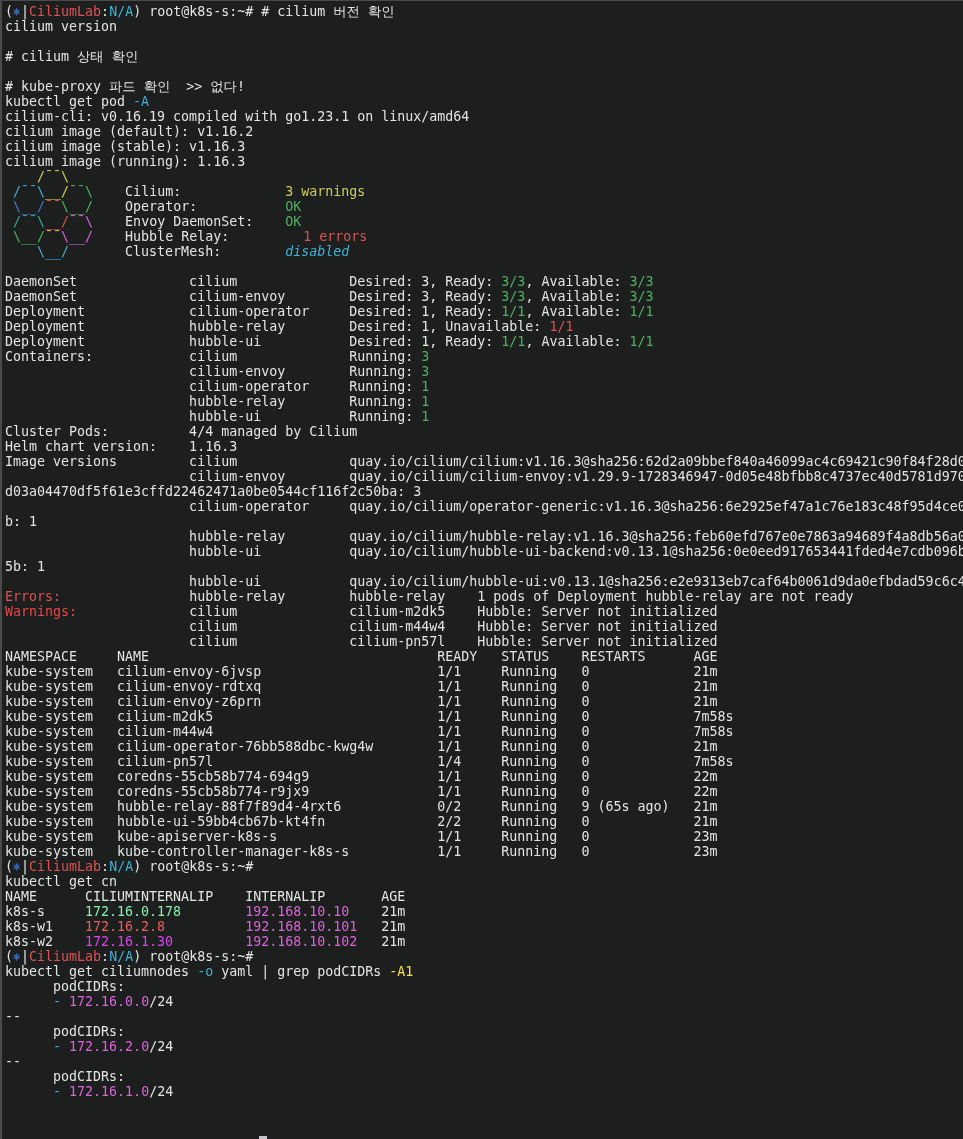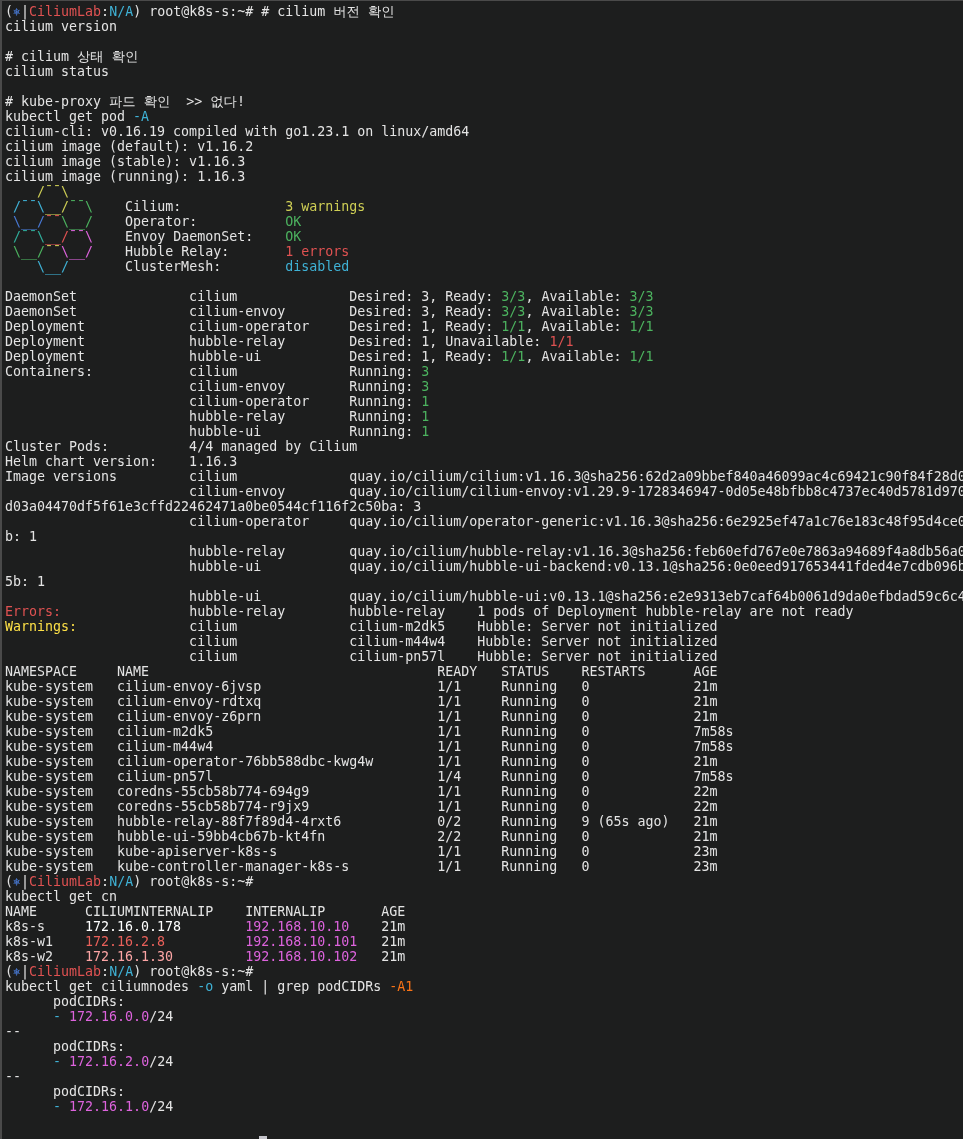--- a/index.html
+++ b/index.html
@@ -25,40 +25,39 @@
 
 <div class="terminal">
   <div>
       <div>
         <div class="line"><span>(</span><span style="color: rgb(72, 121, 212);">⎈</span><span>|</span><span style="color: rgb(224, 82, 82);">CiliumLab</span><span>:</span><span style="color: rgb(63, 178, 214);">N/A</span><span>) root@k8s-s:~# # cilium 버전 확인</span></div>
         <div class="line"><span>cilium version</span></div>
         <div class="line"></div>
       </div>
       <div>
         <div class="line"><span># cilium 상태 확인</span></div>
-        <div class="line"><span>cilium status</span></div>
         <div class="line"></div>
       </div>
       <div>
         <div class="line"><span># kube-proxy 파드 확인  &gt;&gt; 없다!</span></div>
         <div class="line"><span>kubectl get pod </span><span style="color: rgb(63, 178, 214);">-A</span></div>
       </div>
       <div>
         <div class="line"><span>cilium-cli: v0.16.19 compiled with go1.23.1 on linux/amd64</span></div>
         <div class="line"><span>cilium image (default): v1.16.2</span></div>
         <div class="line"><span>cilium image (stable): v1.16.3</span></div>
         <div class="line"><span>cilium image (running): 1.16.3</span></div>
       </div>
       <div>
         <div class="line"><span style="color: rgb(207, 207, 85);">    /¯¯\</span></div>
         <div class="line"><span style="color: rgb(63, 178, 214);"> /¯¯\</span><span style="color: rgb(207, 207, 85);">__/</span><span style="color: rgb(76, 179, 95);">¯¯\</span><span>    Cilium:             </span><span style="color: rgb(207, 207, 85);">3 warnings</span></div>
         <div class="line"><span style="color: rgb(72, 121, 212);"> \__/</span><span style="color: rgb(224, 82, 82);">¯¯</span><span style="color: rgb(76, 179, 95);">\__/</span><span>    Operator:           </span><span style="color: rgb(76, 179, 95);">OK</span></div>
         <div class="line"><span style="color: rgb(47, 174, 155);"> /¯¯\</span><span style="color: rgb(224, 82, 82);">__/</span><span style="color: rgb(221, 99, 221);">¯¯\</span><span>    Envoy DaemonSet:    </span><span style="color: rgb(76, 179, 95);">OK</span></div>
-        <div class="line"><span style="color: rgb(76, 179, 95);"> \__/</span><span style="color: rgb(207, 207, 85);">¯¯</span><span style="color: rgb(221, 99, 221);">\__/</span><span>    Hubble Relay:       </span><span style="color: rgb(224, 82, 82);">1 errors</span></div>
-        <div class="line"><span style="color: rgb(63, 178, 214);">    \__/</span><span>       ClusterMesh:        </span><span style="color: rgb(63, 178, 214);">disabled</span></div>
+        <div class="line"><span style="color: rgb(76, 179, 95);"> \__/</span><span style="color: rgb(207, 207, 85);">¯¯</span><span style="color: rgb(221, 99, 221);">\__/</span><span>    Hubble Relay:       </span><span style="color: rgb(224, 82, 82); margin-left: 18px;">1 errors</span></div>
+        <div class="line"><span style="color: rgb(63, 178, 214);">    \__/</span><span>       ClusterMesh:        </span><span style="color: rgb(63, 178, 214); font-style: italic;">disabled</span></div>
         <div class="line"></div>
         <div class="line"><span>DaemonSet              cilium              Desired: 3, Ready: </span><span style="color: rgb(76, 179, 95);">3/3</span><span>, Available: </span><span style="color: rgb(76, 179, 95);">3/3</span></div>
         <div class="line"><span>DaemonSet              cilium-envoy        Desired: 3, Ready: </span><span style="color: rgb(76, 179, 95);">3/3</span><span>, Available: </span><span style="color: rgb(76, 179, 95);">3/3</span></div>
         <div class="line"><span>Deployment             cilium-operator     Desired: 1, Ready: </span><span style="color: rgb(76, 179, 95);">1/1</span><span>, Available: </span><span style="color: rgb(76, 179, 95);">1/1</span></div>
         <div class="line"><span>Deployment             hubble-relay        Desired: 1, Unavailable: </span><span style="color: rgb(224, 82, 82);">1/1</span></div>
         <div class="line"><span>Deployment             hubble-ui           Desired: 1, Ready: </span><span style="color: rgb(76, 179, 95);">1/1</span><span>, Available: </span><span style="color: rgb(76, 179, 95);">1/1</span></div>
         <div class="line"><span>Containers:            cilium              Running: </span><span style="color: rgb(76, 179, 95);">3</span></div>
         <div class="line"><span>                       cilium-envoy        Running: </span><span style="color: rgb(76, 179, 95);">3</span></div>
         <div class="line"><span>                       cilium-operator     Running: </span><span style="color: rgb(76, 179, 95);">1</span></div>
         <div class="line"><span>                       hubble-relay        Running: </span><span style="color: rgb(76, 179, 95);">1</span></div>
@@ -68,21 +67,21 @@
         <div class="line"><span>Image versions         cilium              quay.io/cilium/cilium:v1.16.3@sha256:62d2a09bbef840a46099ac4c69421c90f84f28d01</span></div>
         <div class="line"><span>                       cilium-envoy        quay.io/cilium/cilium-envoy:v1.29.9-1728346947-0d05e48bfbb8c4737ec40d5781d970a</span></div>
         <div class="line"><span>d03a04470df5f61e3cffd22462471a0be0544cf116f2c50ba: 3</span></div>
         <div class="line"><span>                       cilium-operator     quay.io/cilium/operator-generic:v1.16.3@sha256:6e2925ef47a1c76e183c48f95d4ce0c</span></div>
         <div class="line"><span>b: 1</span></div>
         <div class="line"><span>                       hubble-relay        quay.io/cilium/hubble-relay:v1.16.3@sha256:feb60efd767e0e7863a94689f4a8db56a0a</span></div>
         <div class="line"><span>                       hubble-ui           quay.io/cilium/hubble-ui-backend:v0.13.1@sha256:0e0eed917653441fded4e7cdb096b7</span></div>
         <div class="line"><span>5b: 1</span></div>
         <div class="line"><span>                       hubble-ui           quay.io/cilium/hubble-ui:v0.13.1@sha256:e2e9313eb7caf64b0061d9da0efbdad59c6c46</span></div>
         <div class="line"><span style="color: rgb(224, 82, 82);">Errors:</span><span>                hubble-relay        hubble-relay    1 pods of Deployment hubble-relay are not ready</span></div>
-        <div class="line"><span style="color: #fde047; margin-top: 20px;">Warnings:</span><span>              cilium              cilium-m2dk5    Hubble: Server not initialized</span></div>
+        <div class="line"><span style="color: #ef4444; margin-top: 20px;">Warnings:</span><span>              cilium              cilium-m2dk5    Hubble: Server not initialized</span></div>
         <div class="line"><span>                       cilium              cilium-m44w4    Hubble: Server not initialized</span></div>
         <div class="line"><span>                       cilium              cilium-pn57l    Hubble: Server not initialized</span></div>
       </div>
       <div>
         <div class="line"><span>NAMESPACE     NAME                                    READY   STATUS    RESTARTS      AGE</span></div>
         <div class="line"><span>kube-system   cilium-envoy-6jvsp                      1/1     Running   0             21m</span></div>
         <div class="line"><span>kube-system   cilium-envoy-rdtxq                      1/1     Running   0             21m</span></div>
         <div class="line"><span>kube-system   cilium-envoy-z6prn                      1/1     Running   0             21m</span></div>
         <div class="line"><span>kube-system   cilium-m2dk5                            1/1     Running   0             7m58s</span></div>
         <div class="line"><span>kube-system   cilium-m44w4                            1/1     Running   0             7m58s</span></div>
@@ -92,27 +91,27 @@
         <div class="line"><span>kube-system   coredns-55cb58b774-r9jx9                1/1     Running   0             22m</span></div>
         <div class="line"><span>kube-system   hubble-relay-88f7f89d4-4rxt6            0/2     Running   9 (65s ago)   21m</span></div>
         <div class="line"><span>kube-system   hubble-ui-59bb4cb67b-kt4fn              2/2     Running   0             21m</span></div>
         <div class="line"><span>kube-system   kube-apiserver-k8s-s                    1/1     Running   0             23m</span></div>
         <div class="line"><span>kube-system   kube-controller-manager-k8s-s           1/1     Running   0             23m</span></div>
       </div>
       <div>
         <div class="line"><span>(</span><span style="color: rgb(72, 121, 212);">⎈</span><span>|</span><span style="color: rgb(224, 82, 82);">CiliumLab</span><span>:</span><span style="color: rgb(63, 178, 214);">N/A</span><span>) root@k8s-s:~#</span></div>
         <div class="line"><span>kubectl get cn</span></div>
         <div class="line"><span>NAME      CILIUMINTERNALIP    INTERNALIP       AGE</span></div>
-        <div class="line"><span>k8s-s     </span><span style="color: #ffffff; text-align: right;">172.16.0.178</span><span>        </span><span style="color: rgb(221, 99, 221);">192.168.10.10</span><span>    21m</span></div>
+        <div class="line"><span>k8s-s     </span><span style="color: #86efac; text-align: right;">172.16.0.178</span><span>        </span><span style="color: rgb(221, 99, 221);">192.168.10.10</span><span>    21m</span></div>
         <div class="line"><span>k8s-w1    </span><span style="color: rgb(232, 96, 90);">172.16.2.8</span><span>          </span><span style="color: rgb(221, 99, 221);">192.168.10.101</span><span>   21m</span></div>
-        <div class="line"><span>k8s-w2    </span><span style="color: #fca5a5;">172.16.1.30</span><span>         </span><span style="color: rgb(221, 99, 221);">192.168.10.102</span><span>   21m</span></div>
+        <div class="line"><span>k8s-w2    </span><span style="color: #d946ef;">172.16.1.30</span><span>         </span><span style="color: rgb(221, 99, 221);">192.168.10.102</span><span>   21m</span></div>
       </div>
       <div>
         <div class="line"><span>(</span><span style="color: rgb(72, 121, 212);">⎈</span><span>|</span><span style="color: rgb(224, 82, 82);">CiliumLab</span><span>:</span><span style="color: rgb(63, 178, 214);">N/A</span><span>) root@k8s-s:~#</span></div>
-        <div class="line"><span>kubectl get ciliumnodes </span><span style="color: rgb(63, 178, 214);">-o</span><span> yaml | grep podCIDRs </span><span style="color: #f97316; margin-top: 17px;">-A1</span></div>
+        <div class="line"><span>kubectl get ciliumnodes </span><span style="color: rgb(63, 178, 214);">-o</span><span> yaml | grep podCIDRs </span><span style="color: #fde047; margin-top: 17px;">-A1</span></div>
         <div class="line"><span>      podCIDRs:</span></div>
         <div class="line"><span>      </span><span style="color: rgb(63, 178, 214);">-</span><span> </span><span style="color: rgb(221, 99, 221);">172.16.0.0</span><span>/24</span></div>
         <div class="line"><span>--</span></div>
         <div class="line"><span>      podCIDRs:</span></div>
         <div class="line"><span>      </span><span style="color: rgb(63, 178, 214);">-</span><span> </span><span style="color: rgb(221, 99, 221);">172.16.2.0</span><span>/24</span></div>
         <div class="line"><span>--</span></div>
         <div class="line"><span>      podCIDRs:</span></div>
         <div class="line"><span>      </span><span style="color: rgb(63, 178, 214);">-</span><span> </span><span style="color: rgb(221, 99, 221);">172.16.1.0</span><span>/24</span></div>
       </div>
     </div>

